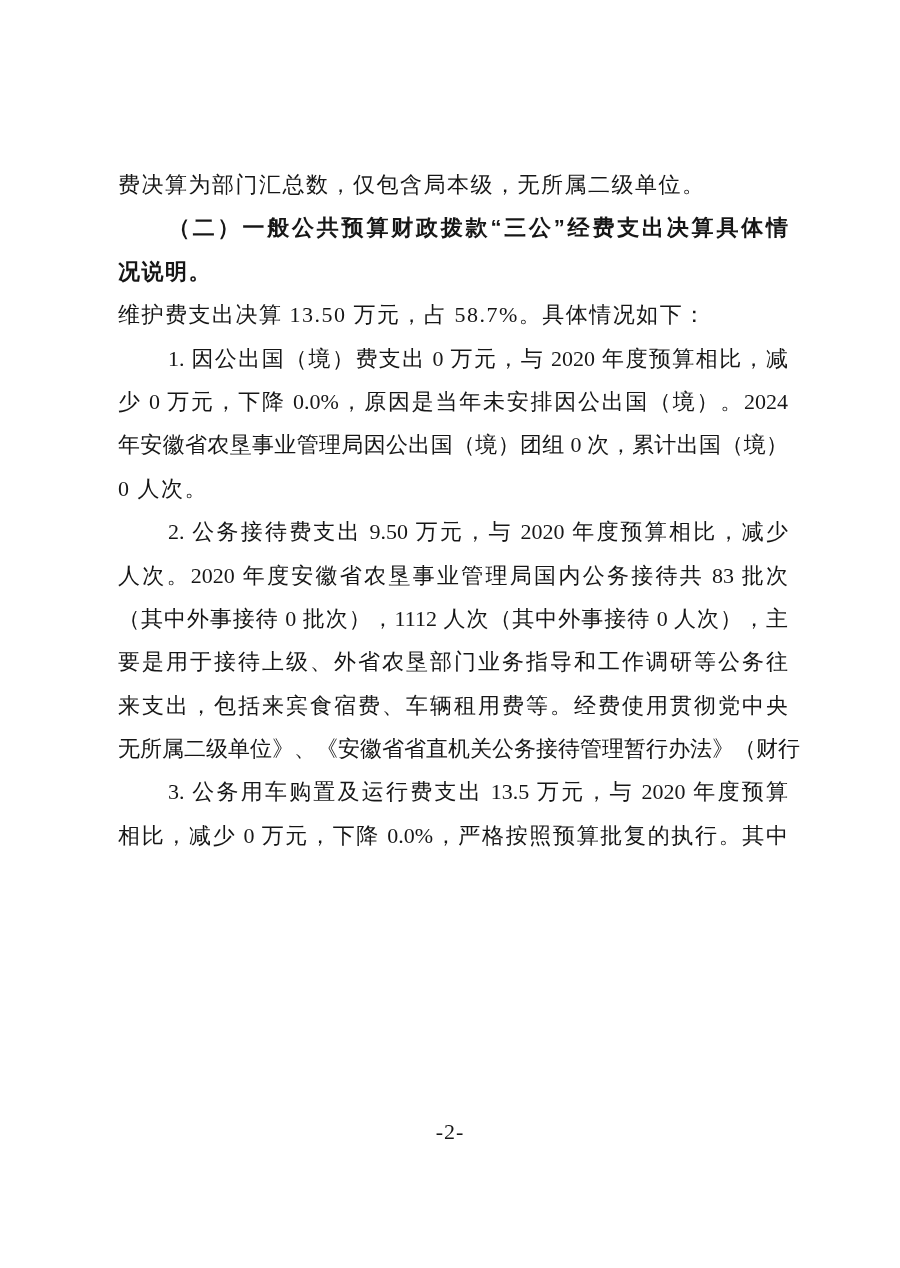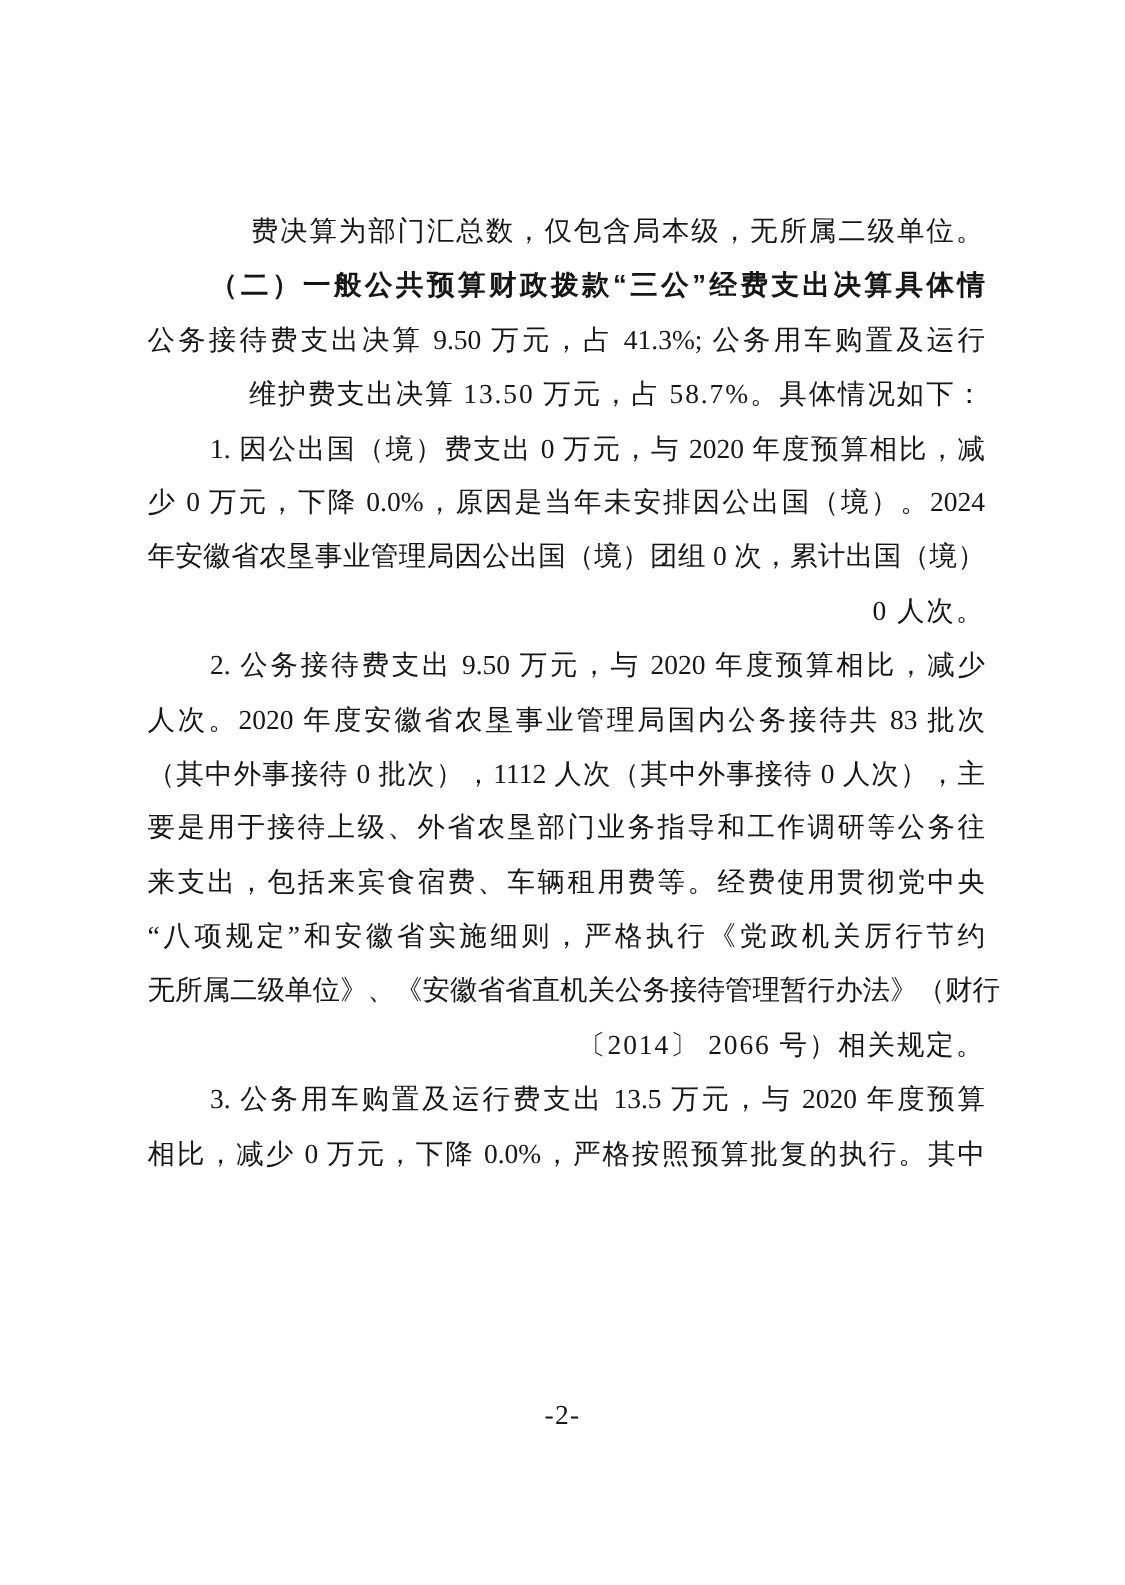--- a/index.html
+++ b/index.html
@@ -26,24 +26,23 @@
   .line {
     height: 43.4px;
     line-height: 43.4px;
     white-space: nowrap;
   }
   .justify {
     text-align: justify;
     text-align-last: justify;
   }
   .last {
-    text-align: right;
+    text-align: left;
     text-align-last: auto;
     letter-spacing: 1.5px;
-    margin-left: 29px;
   }
   .indent {
     text-indent: 50px;
   }
   .bold {
     font-family: "Liberation Sans", "DejaVu Sans", sans-serif;
     font-weight: 700;
   }
   .page-number {
     position: absolute;
@@ -59,33 +58,31 @@
   }
 </style>
 </head>
 <body>
 
 <div class="page">
 
   <div class="text-block">
     <div class="line last">费决算为部门汇总数，仅包含局本级，无所属二级单位。</div>
     <div class="line justify indent bold">（二）一般公共预算财政拨款“三公”经费支出决算具体情</div>
-    <div class="line justify">公务接待费支出决算 9.50 万元，占 41.3%; 公务用车购置及运行</div>
+    <div class="line last bold">况说明。</div>
     <div class="line last">维护费支出决算 13.50 万元，占 58.7%。具体情况如下：</div>
     <div class="line justify indent">1. 因公出国（境）费支出 0 万元，与 2020 年度预算相比，减</div>
     <div class="line justify">少 0 万元，下降 0.0%，原因是当年未安排因公出国（境）。2024</div>
     <div class="line justify">年安徽省农垦事业管理局因公出国（境）团组 0 次，累计出国（境）</div>
     <div class="line last">0 人次。</div>
     <div class="line justify indent">2. 公务接待费支出 9.50 万元，与 2020 年度预算相比，减少</div>
     <div class="line justify">人次。2020 年度安徽省农垦事业管理局国内公务接待共 83 批次</div>
     <div class="line justify">（其中外事接待 0 批次），1112 人次（其中外事接待 0 人次），主</div>
     <div class="line justify">要是用于接待上级、外省农垦部门业务指导和工作调研等公务往</div>
     <div class="line justify">来支出，包括来宾食宿费、车辆租用费等。经费使用贯彻党中央</div>
-    <div class="line justify">“八项规定”和安徽省实施细则，严格执行《党政机关厉行节约</div>
     <div class="line justify">无所属二级单位》、《安徽省省直机关公务接待管理暂行办法》（财行</div>
-    <div class="line last">〔2014〕 2066 号）相关规定。</div>
     <div class="line justify indent">3. 公务用车购置及运行费支出 13.5 万元，与 2020 年度预算</div>
     <div class="line justify">相比，减少 0 万元，下降 0.0%，严格按照预算批复的执行。其中</div>
   </div>
 
   <div class="page-number">-2-</div>
 
 </div>
 
 </body></html>

